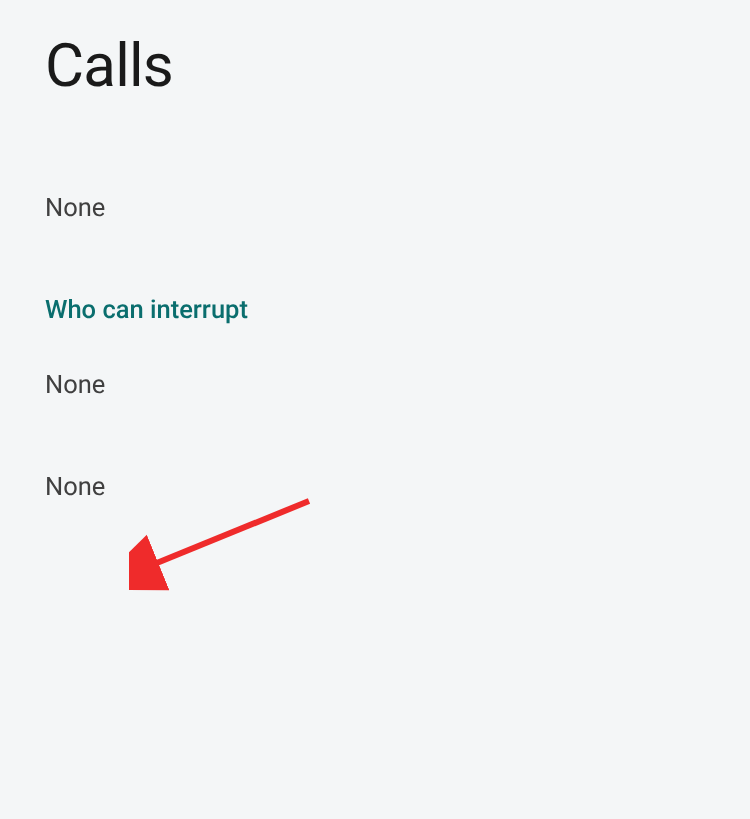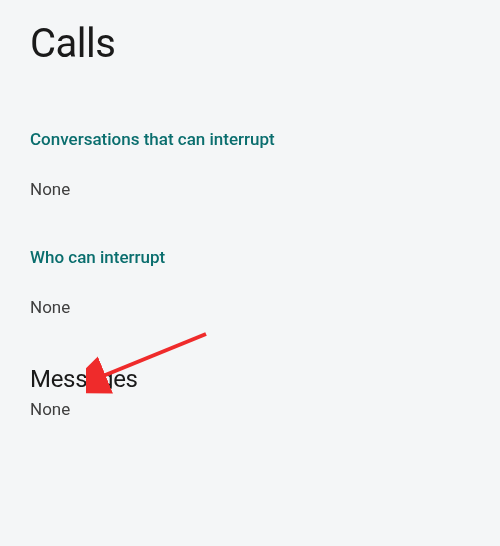--- a/index.html
+++ b/index.html
@@ -57,34 +57,32 @@
       top: 326px;
       pointer-events: none;
     }
   </style>
 </head>
 <body>
 
 <div class="container">
   <h1 class="page-title">Calls</h1>
 
-  <div class="section-header">Conversations that can interrupt</div>
 
   <div class="setting-item">
     <div class="setting-value">None</div>
   </div>
 
   <div class="section-header section-spacing">Who can interrupt</div>
 
   <div class="setting-item">
     <div class="setting-value">None</div>
   </div>
 
   <div class="setting-item">
-    <div class="setting-title">Messages</div>
     <div class="setting-value">None</div>
   </div>
 </div>
 
 <svg class="arrow-svg" width="130" height="70">
   <defs>
     <marker id="arrowhead" markerWidth="12" markerHeight="12" refX="2" refY="5" orient="auto">
       <polygon points="0 0, 12 5, 0 10" fill="#ef2b2b"></polygon>
     </marker>
   </defs>

